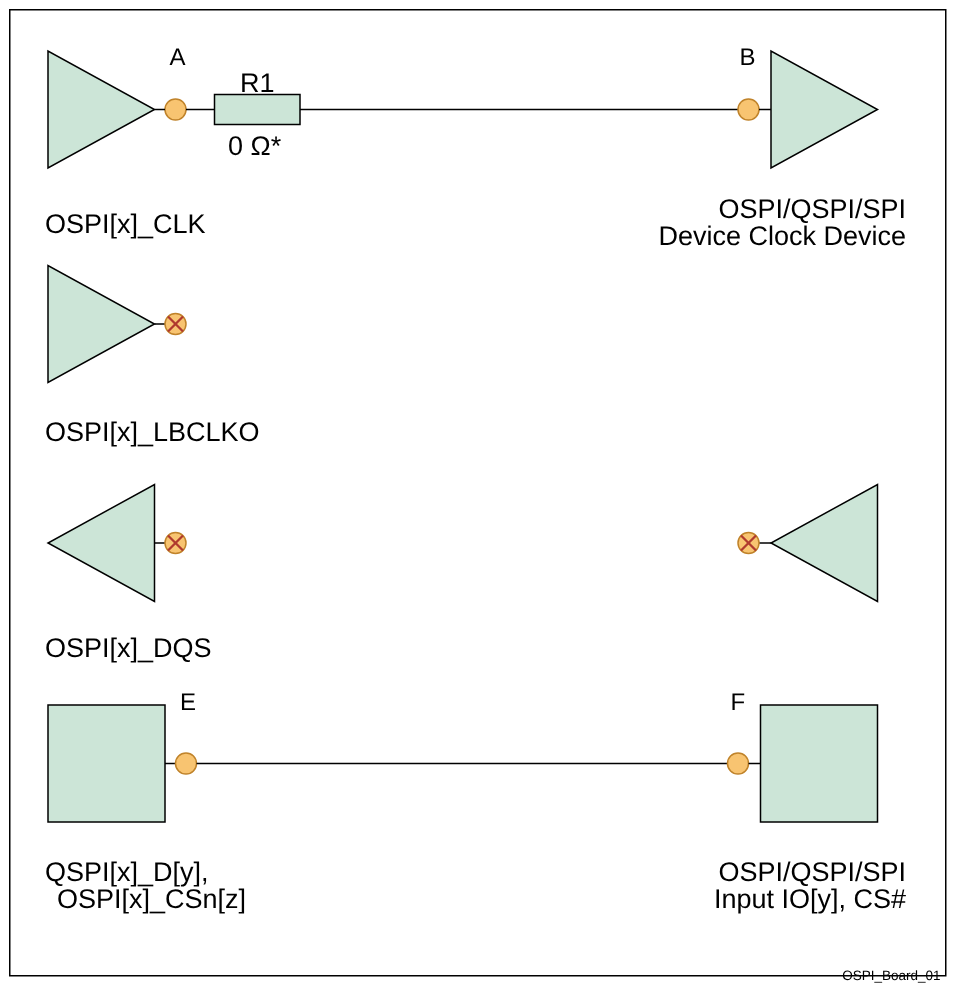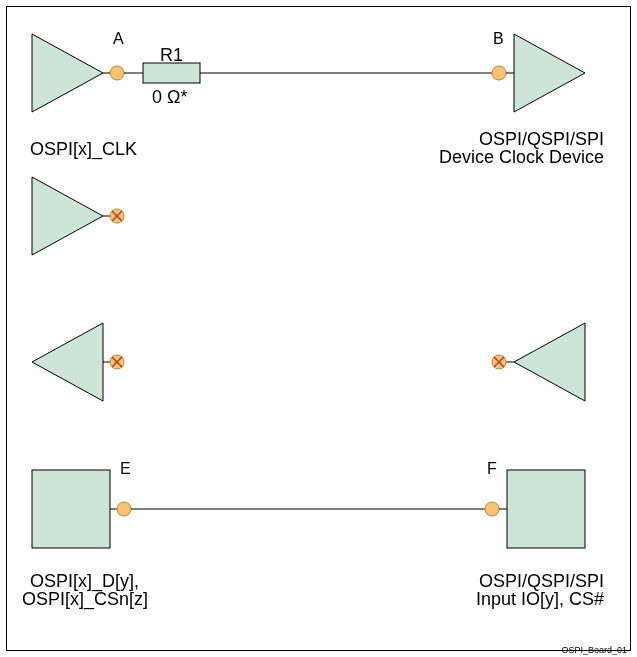--- a/index.html
+++ b/index.html
@@ -75,21 +75,23 @@
   <div class="ptlabel" style="left:120px;top:460px">E</div>
   <div class="ptlabel" style="left:487px;top:460px">F</div>
 
   <div class="lbl" style="left:160px;top:44px">R1</div>
   <div class="lbl" style="left:152px;top:86px">0 Ω*</div>
 
   <div class="lbl" style="left:30px;top:138px">OSPI[x]_CLK</div>
   <div class="lbl rlbl" style="right:33px;top:128px">OSPI/QSPI/SPI</div>
   <div class="lbl rlbl" style="right:33px;top:146px">Device Clock Device</div>
 
+  <div class="lbl" style="left:30px;top:277px">OSPI[x]_LBCLKO</div>
 
+  <div class="lbl" style="left:30px;top:421px">OSPI[x]_DQS</div>
 
-  <div class="lbl" style="left:30px;top:570px">OSPI[x]_D[y],</div>
-  <div class="lbl" style="left:22px;top:588px">OSPI[x]_CSn[z]</div>
+  <div class="lbl" style="left:30px;top:570px">QSPI[x]_D[y],</div>
+  <div class="lbl" style="left:38px;top:588px">OSPI[x]_CSn[z]</div>
   <div class="lbl rlbl" style="right:33px;top:570px">OSPI/QSPI/SPI</div>
   <div class="lbl rlbl" style="right:33px;top:588px">Input IO[y], CS#</div>
 
   <div class="caption">OSPI_Board_01</div>
 </div>
 
 </body></html>

